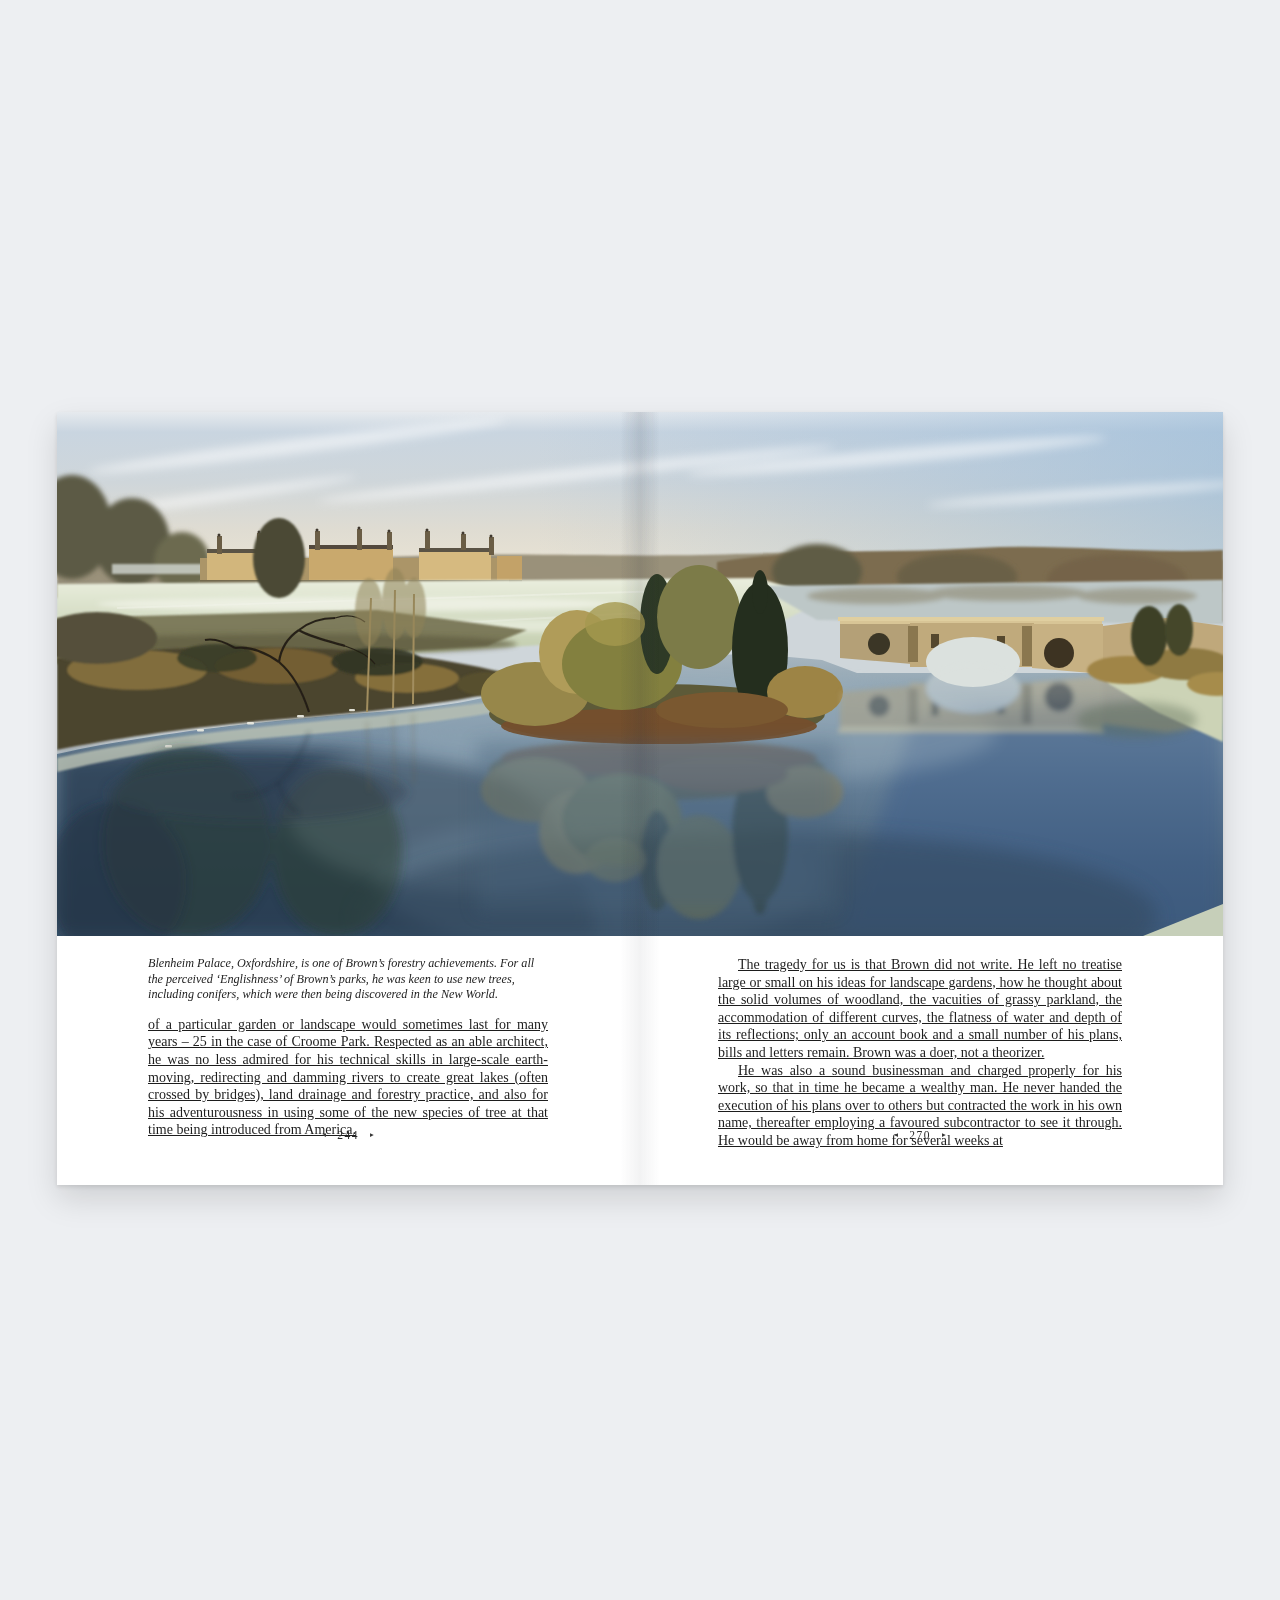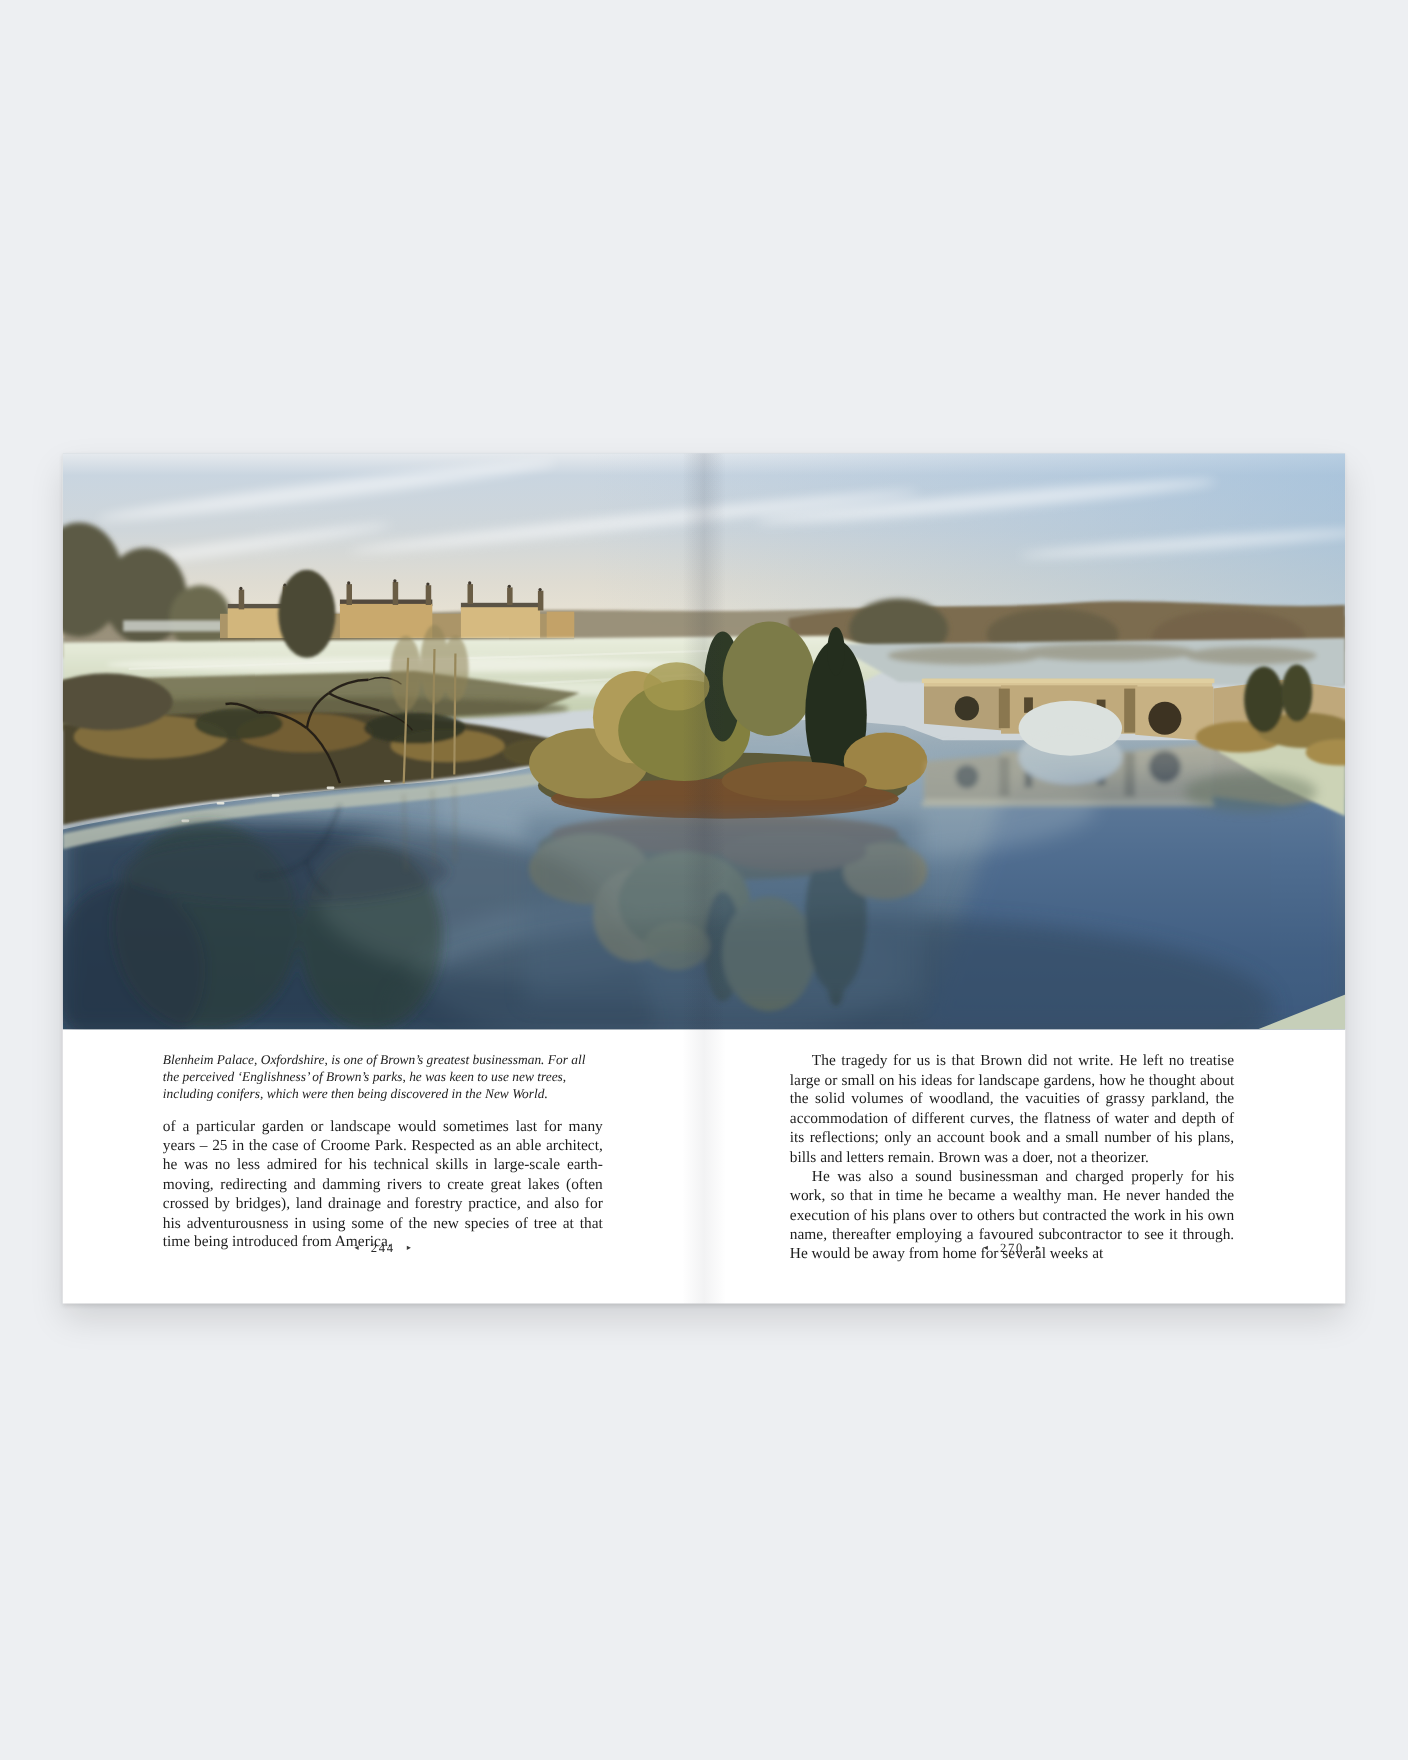--- a/index.html
+++ b/index.html
@@ -32,20 +32,21 @@
     margin:0 0 13px 0;
     font-style:italic;
     font-size:12.2px;line-height:15.6px;
     color:#222222;
   }
   .body{
     margin:0;
     font-size:14px;line-height:17.6px;
     text-align:justify;
     color:#1d1d1d;
+    text-decoration:underline;
   }
   .body + .body{margin-top:0;}
   .p-indent{text-indent:20px;}
   .folio{
     position:absolute;bottom:44px;left:0;right:0;
     text-align:center;
     font-size:11.5px;letter-spacing:1.5px;color:#2a2a2a;
   }
   .orn{font-family:"DejaVu Sans",sans-serif;font-size:7.5px;vertical-align:2px;color:#3a3a3a;letter-spacing:0;}
   .orn-l{margin-right:11px;}
@@ -303,21 +304,21 @@
       <rect x="563" y="0" width="40" height="524" fill="url(#gutterGrad)"></rect>
       <linearGradient id="gutterGrad" x1="0" y1="0" x2="1" y2="0">
         <stop offset="0" stop-color="#2a2f3c" stop-opacity="0"></stop>
         <stop offset="0.5" stop-color="#2a2f3c" stop-opacity="0.07"></stop>
         <stop offset="1" stop-color="#2a2f3c" stop-opacity="0"></stop>
       </linearGradient>
     </svg>
   </div>
 
   <div class="col col-left">
-    <p class="caption">Blenheim Palace, Oxfordshire, is one of Brown’s greatest businessman. For all the perceived ‘Englishness’ of Brown’s parks, he was keen to use new trees, including conifers, which were then being discovered in the New World.</p>
+    <p class="caption">Blenheim Palace, Oxfordshire, is one of Brown’s forestry achievements. For all the perceived ‘Englishness’ of Brown’s parks, he was keen to use new trees, including conifers, which were then being discovered in the New World.</p>
     <p class="body">of a particular garden or landscape would sometimes last for many years – 25 in the case of Croome Park. Respected as an able architect, he was no less admired for his technical skills in large-scale earth-moving, redirecting and damming rivers to create great lakes (often crossed by bridges), land drainage and forestry practice, and also for his adventurousness in using some of the new species of tree at that time being introduced from America.</p>
     <div class="folio">
       <span class="orn orn-l">◂</span><span>244</span><span class="orn orn-r">▸</span>
     </div>
   </div>
 
   <div class="col col-right">
     <p class="body p-indent">The tragedy for us is that Brown did not write. He left no treatise large or small on his ideas for landscape gardens, how he thought about the solid volumes of woodland, the vacuities of grassy parkland, the accommodation of different curves, the flatness of water and depth of its reflections; only an account book and a small number of his plans, bills and letters remain. Brown was a doer, not a theorizer.</p>
     <p class="body p-indent">He was also a sound businessman and charged properly for his work, so that in time he became a wealthy man. He never handed the execution of his plans over to others but contracted the work in his own name, thereafter employing a favoured subcontractor to see it through. He would be away from home for several weeks at</p>
     <div class="folio">

